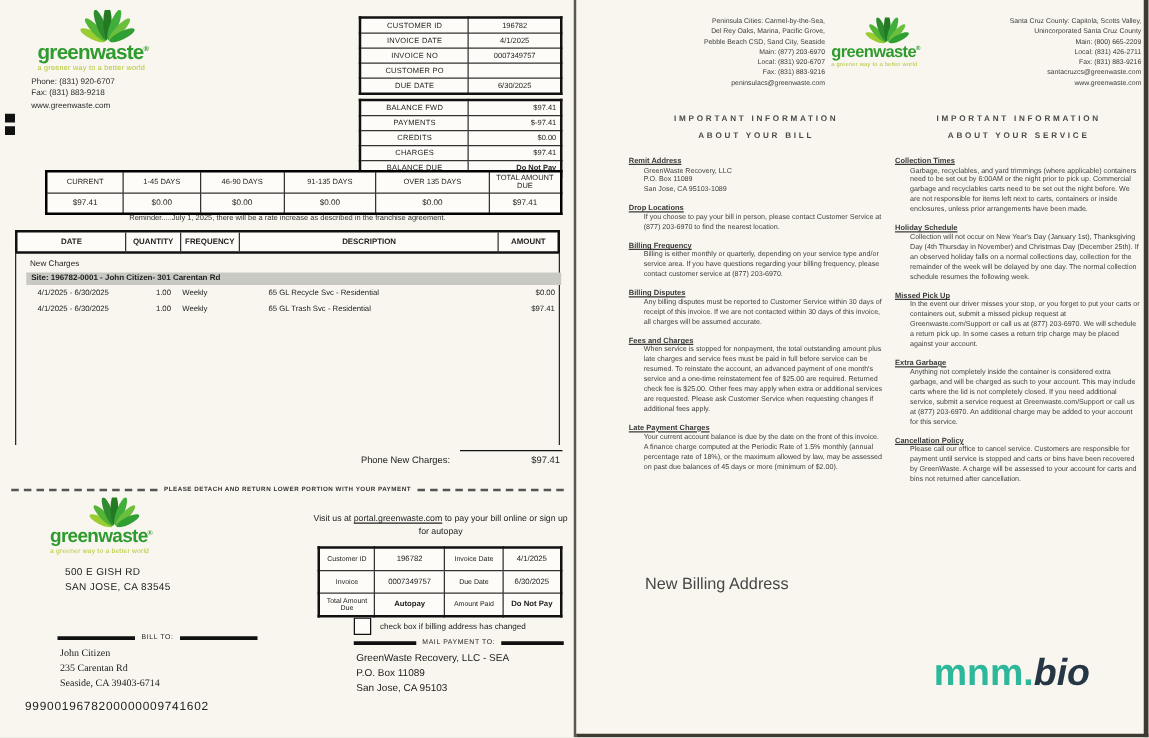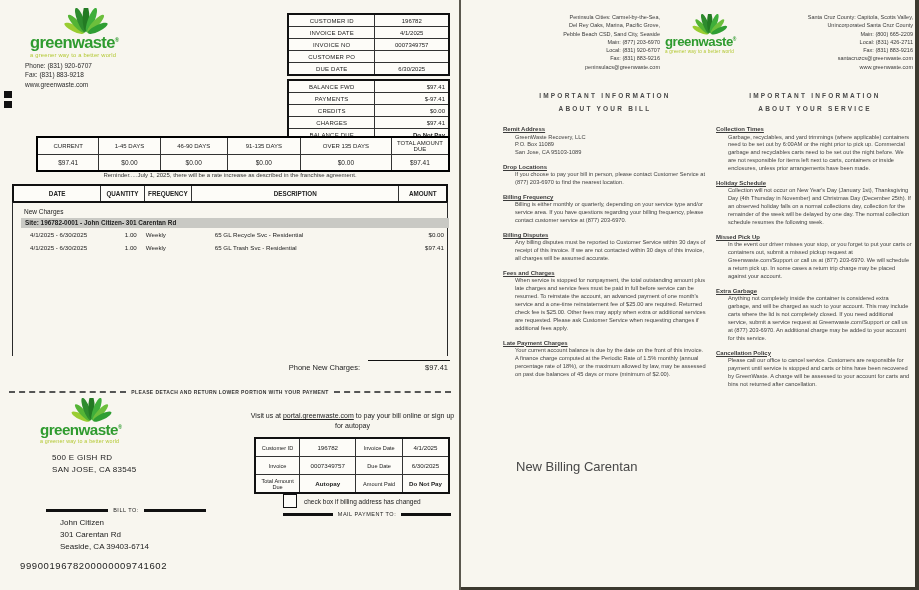--- a/index.html
+++ b/index.html
@@ -63,21 +63,21 @@
   .visit a{color:#222;text-decoration:underline;cursor:pointer;}
   table.remit{position:absolute;left:254px;top:437px;width:196px;border-collapse:collapse;border:2px solid #111;background:#fdfcf8;}
   table.remit td{border:1px solid #333;font-size:5.6px;text-align:center;padding:2px 1px;height:13px;color:#222;}
   table.remit td.rv{font-size:6.2px;}
   .chk-row{position:absolute;left:283px;top:494px;display:flex;align-items:center;}
   .chk-box{width:12px;height:12px;border:1.5px solid #111;background:#fdfcf8;display:inline-block;cursor:pointer;}
   .chk-label{font-size:6.5px;margin-left:7px;color:#222;}
   .addr-divider{position:absolute;display:flex;align-items:center;}
   .addr-divider .bar{flex:1;height:3px;background:#111;}
   .addr-divider .cap{font-size:5.5px;letter-spacing:.5px;color:#222;margin:0 5px;white-space:nowrap;}
-  .bill-addr{position:absolute;left:60px;top:517px;font-size:8px;line-height:1.5;color:#222;}
+  .bill-addr{position:absolute;left:48px;top:517px;font-size:8px;line-height:1.5;color:#222;font-family:Liberation Serif, serif;}
   .mail-addr{position:absolute;left:285px;top:521px;font-size:8px;line-height:1.5;color:#222;}
   .scanline{position:absolute;left:20px;top:560px;font-size:9.5px;letter-spacing:.6px;color:#222;}
   
   .hdr-block{position:absolute;top:13px;font-size:5.5px;line-height:1.5;color:#3a3a3a;text-align:right;}
   .info-title{position:absolute;text-align:center;font-size:6.5px;font-weight:bold;letter-spacing:2.2px;color:#4a4a4a;}
   .info-col{position:absolute;top:126px;}
   .sec{margin-bottom:6.5px;}
   .sec h4{margin:0 0 1.5px 0;font-size:6px;font-weight:bold;text-decoration:underline;color:#3a3a3a;}
   .sec p{margin:0 0 0 12px;font-size:5.7px;line-height:1.4;color:#3f3f3f;white-space:pre-line;}
   .new-billing{position:absolute;left:516px;top:459px;font-size:13px;color:#474747;}
@@ -280,28 +280,33 @@
     <span class="chk-label">check box if billing address has changed</span>
   </div>
 
   <div class="addr-divider" style="left:46px;top:507px;width:160px;">
     <span class="bar"></span>
     <span class="cap">BILL TO:</span>
     <span class="bar"></span>
   </div>
   <div class="bill-addr">
     <div>John Citizen</div>
-    <div>301 Carentan Rd</div>
+    <div>235 Carentan Rd</div>
     <div>Seaside, CA 39403-6714</div>
   </div>
 
   <div class="addr-divider" style="left:283px;top:511px;width:168px;">
     <span class="bar"></span>
     <span class="cap">MAIL PAYMENT TO:</span>
     <span class="bar"></span>
+  </div>
+  <div class="mail-addr">
+    <div>GreenWaste Recovery, LLC - SEA</div>
+    <div>P.O. Box 11089</div>
+    <div>San Jose, CA 95103</div>
   </div>
 
   <div class="scanline">9990019678200000009741602</div>
 
   <div class="hdr-block" style="left:498px;width:162px;">
     <div>Peninsula Cities: Carmel-by-the-Sea,</div>
     <div>Del Rey Oaks, Marina, Pacific Grove,</div>
     <div>Pebble Beach CSD, Sand City, Seaside</div>
     <div>Main:  (877) 203-6970</div>
     <div>Local:  (831) 920-6707</div>
@@ -383,16 +388,19 @@
     <div class="sec">
       <h4>Extra Garbage</h4>
       <p>Anything not completely inside the container is considered extra garbage, and will be charged as such to your account. This may include carts where the lid is not completely closed. If you need additional service, submit a service request at Greenwaste.com/Support or call us at (877) 203-6970. An additional charge may be added to your account for this service.</p>
     </div>
     <div class="sec">
       <h4>Cancellation Policy</h4>
       <p>Please call our office to cancel service. Customers are responsible for payment until service is stopped and carts or bins have been recovered by GreenWaste. A charge will be assessed to your account for carts and bins not returned after cancellation.</p>
     </div>
   </div>
 
-  <div class="new-billing">New Billing Carentan</div>
-
+  <div class="new-billing">New Billing Address</div>
+
+  <div class="watermark">
+    <span class="p1">mnm.</span><span class="p2">bio</span>
+  </div>
 
 </div>
 
 </body></html>

